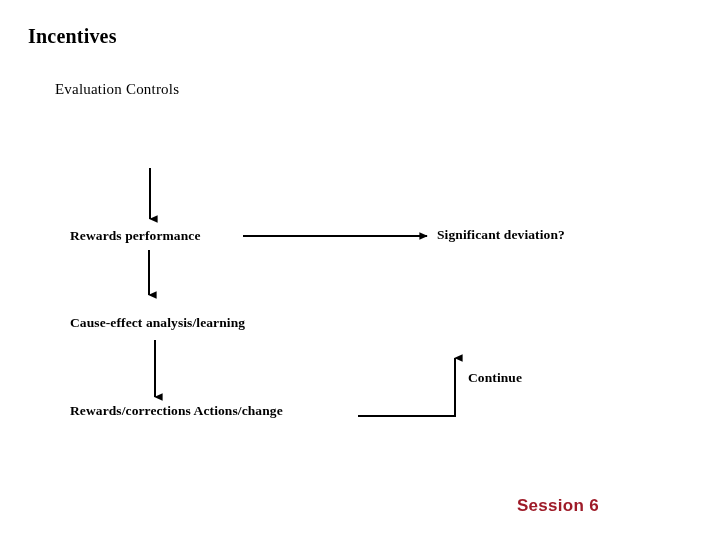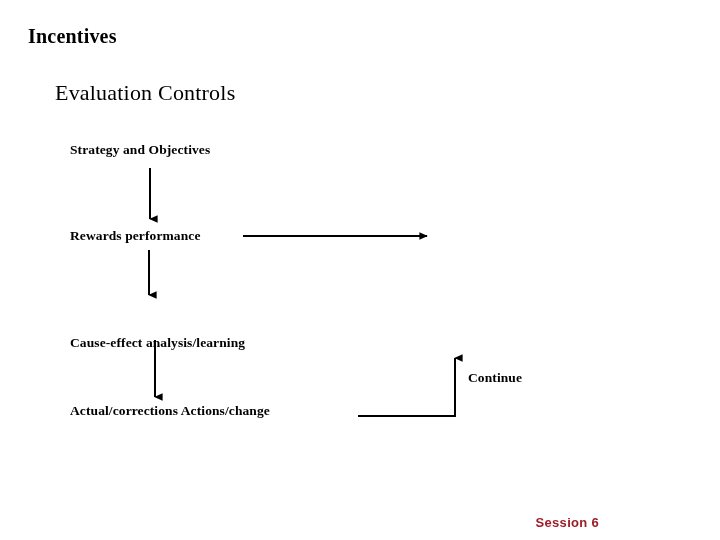--- a/index.html
+++ b/index.html
@@ -25,73 +25,73 @@
   #slide-title {
     left: 28px;
     top: 26px;
     font-size: 20px;
     font-weight: bold;
     letter-spacing: 0.2px;
   }
   #subtitle {
     left: 55px;
     top: 82px;
-    font-size: 22px;
+    font-size: 15px;
     font-weight: normal;
     letter-spacing: 0.2px;
   }
   .node {
     font-size: 13.5px;
     font-weight: bold;
     letter-spacing: 0.1px;
   }
   #node-strategy   { left: 70px;  top: 143px; }
   #node-actual     { left: 70px;  top: 229px; }
   #node-deviation  { left: 437px; top: 228px; }
-  #node-cause      { left: 70px;  top: 316px; margin-top: 20px; }
+  #node-cause      { left: 70px;  top: 316px; }
   #node-rewards    { left: 70px;  top: 404px; }
   #edge-continue   { left: 468px; top: 371px; text-align: right; }
 
   #svg-arrows {
     position: absolute;
     left: 0;
     top: 0;
     width: 720px;
     height: 540px;
     pointer-events: none;
   }
 
   #session-label {
     position: absolute;
     right: 17px;
-    bottom: 10px;
+    bottom: 24px;
     font-family: "Liberation Sans", "DejaVu Sans", sans-serif;
-    font-size: 13px;
+    font-size: 17px;
     font-weight: bold;
     letter-spacing: 0.3px;
     white-space: nowrap;
   }
 </style>
 </head>
 <body>
 
 <div id="slide" style="background: rgb(255, 255, 255);">
 
   <div class="txt" id="slide-title">Incentives</div>
 
   <div class="txt" id="subtitle">Evaluation Controls</div>
 
-  <div class="txt node" id="node-strategy">Strategy and Objectives</div>
 
   <div class="txt node" id="node-actual">Rewards performance</div>
 
+  <div class="txt node" id="node-deviation">Significant deviation?</div>
 
   <div class="txt node" id="node-cause">Cause-effect analysis/learning</div>
 
-  <div class="txt node" id="node-rewards">Actual/corrections Actions/change</div>
+  <div class="txt node" id="node-rewards">Rewards/corrections Actions/change</div>
 
   <div class="txt node" id="edge-continue">Continue</div>
 
   <svg id="svg-arrows" viewBox="0 0 720 540">
     <defs>
       <marker id="ah-down" markerWidth="9" markerHeight="9" refX="4.5" refY="8.2" orient="auto" markerUnits="userSpaceOnUse">
         <polygon points="4.5,9 0.7,0.6 8.3,0.6" fill="#000000"></polygon>
       </marker>
       <marker id="ah-right" markerWidth="9" markerHeight="9" refX="8.2" refY="4.5" orient="auto" markerUnits="userSpaceOnUse">
         <polygon points="9,4.5 0.6,0.7 0.6,8.3" fill="#000000"></polygon>

